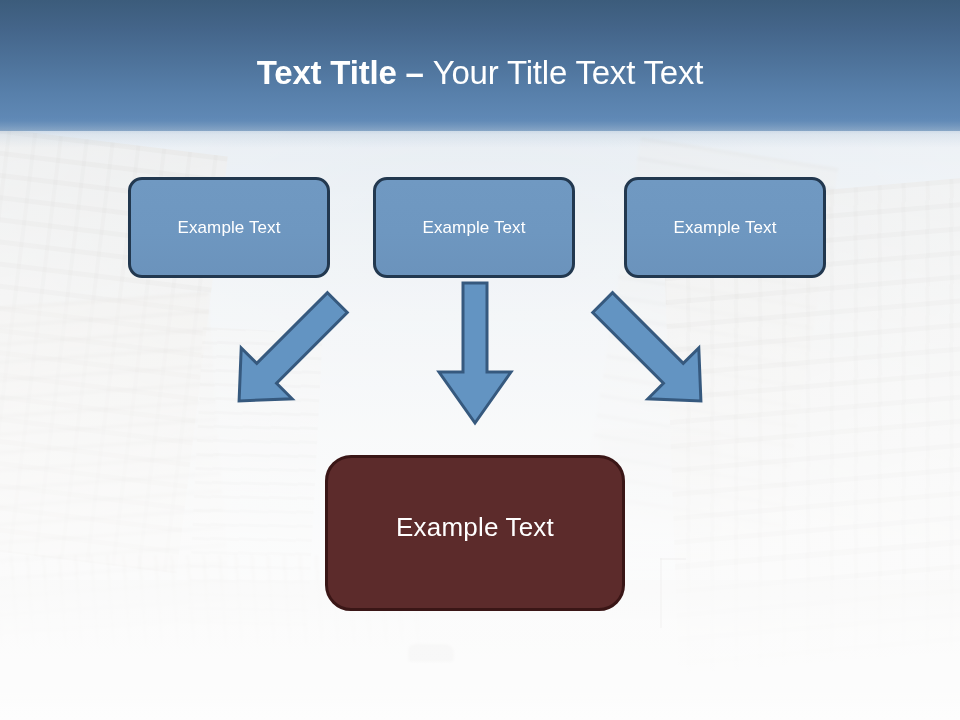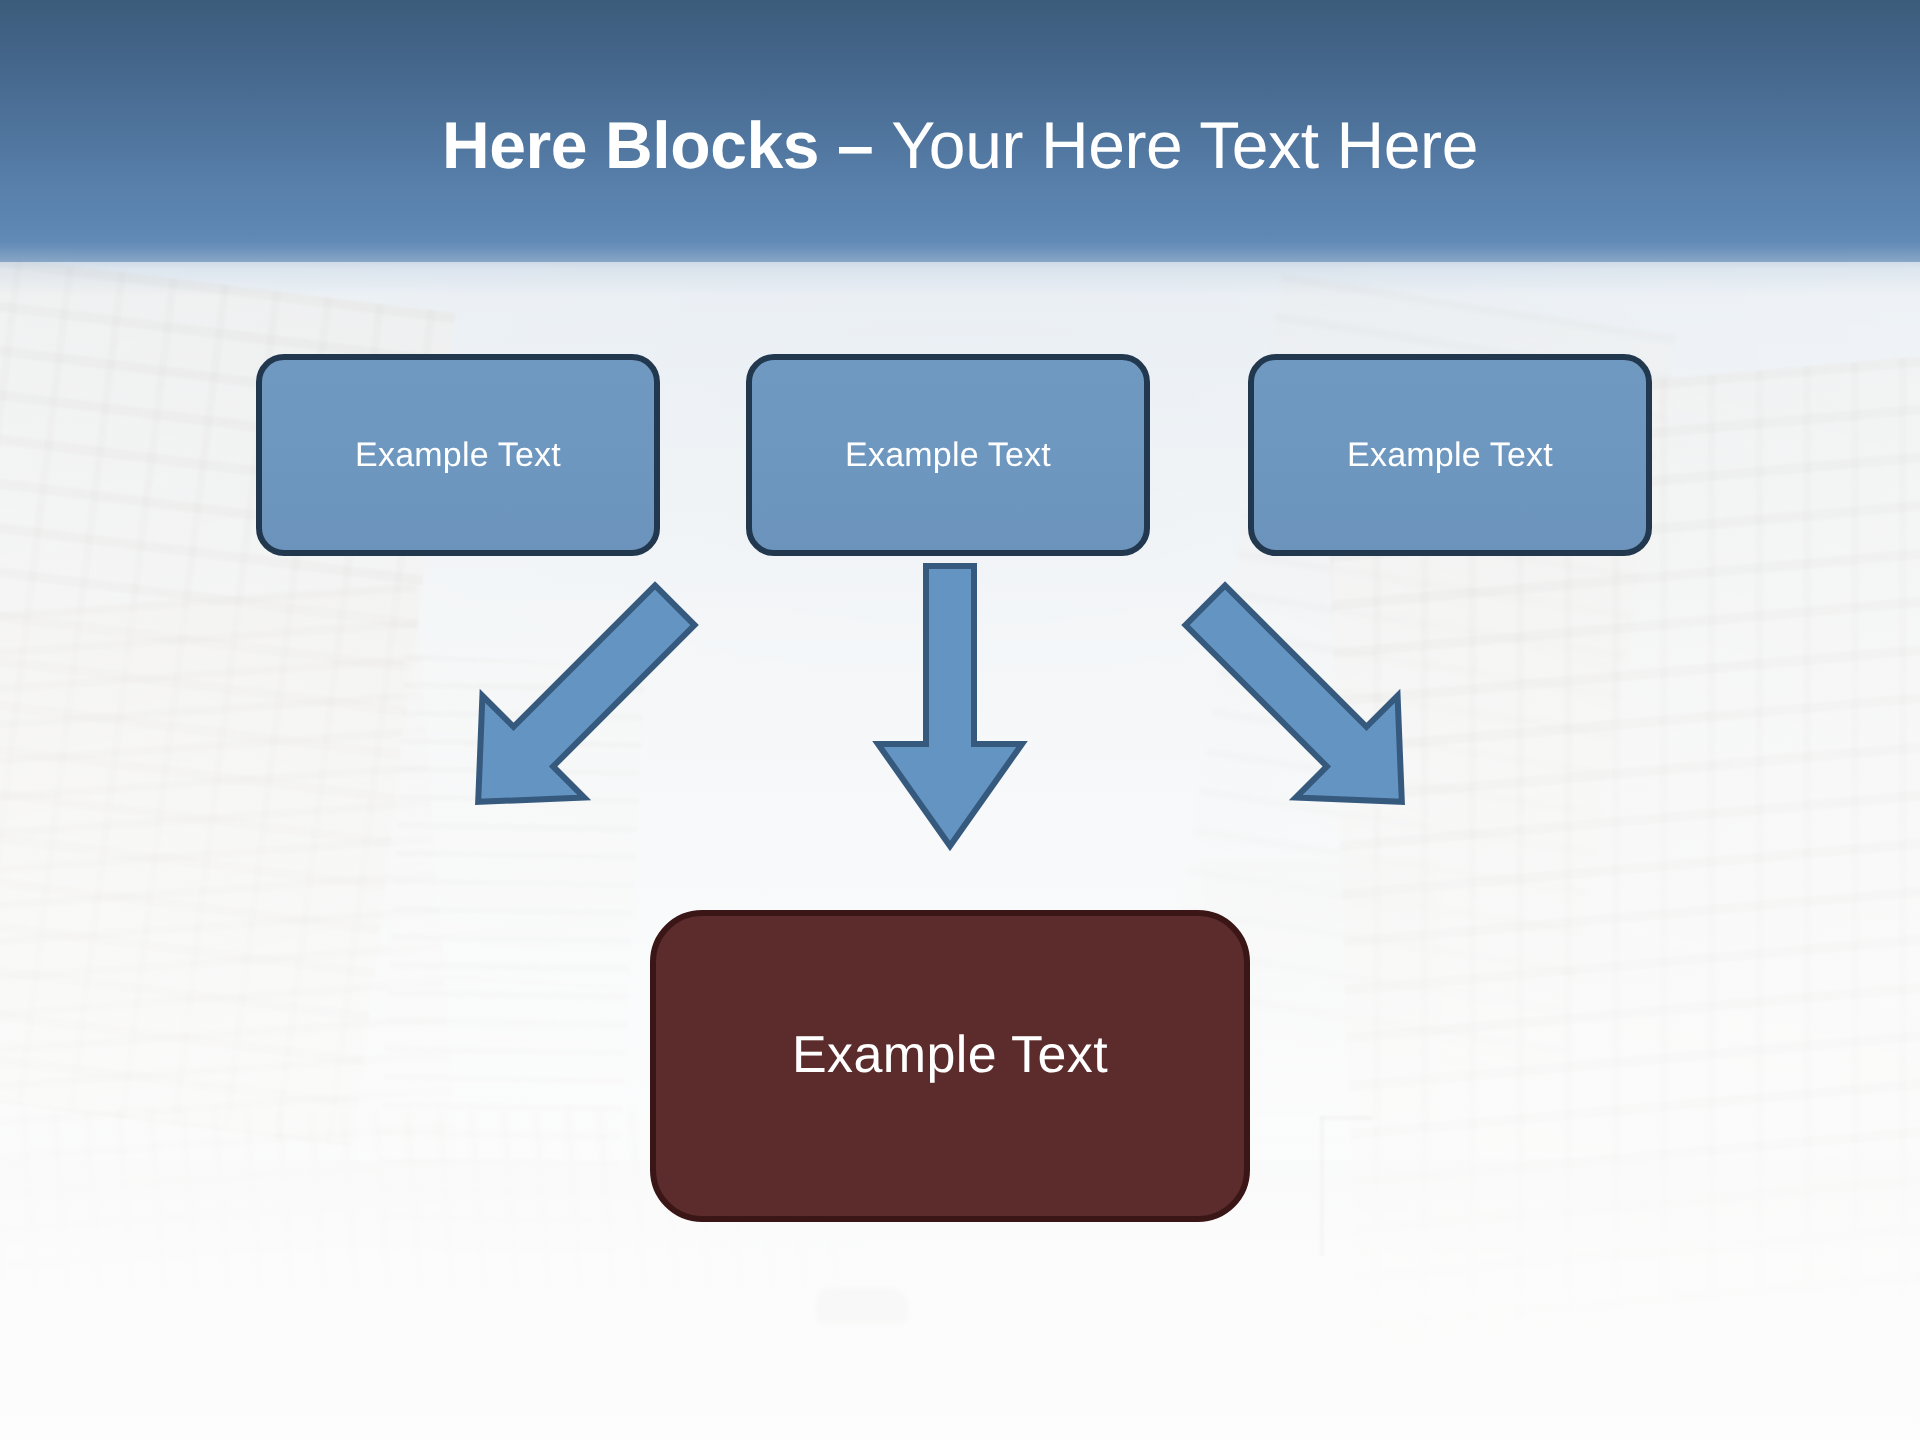--- a/index.html
+++ b/index.html
@@ -313,21 +313,21 @@
     <div class="trees"></div>
     <div class="street"></div>
     <div class="car"></div>
     <div class="lamp"></div>
   </div>
   <div class="bg-veil"></div>
 
   <div class="header"></div>
   <div class="header-fade"></div>
   <div class="title">
-    <span class="t-bold">Here Blocks</span><span class="t-bold">&nbsp;</span><span class="t-bold">–</span><span class="t-norm">&nbsp;</span><span class="t-norm">Your Here Text Here</span>
+    <span class="t-bold">Text Title</span><span class="t-bold">&nbsp;</span><span class="t-bold">–</span><span class="t-norm">&nbsp;</span><span class="t-norm">Your Title Text Text</span>
   </div>
 
   <svg class="arrow-svg" id="arrow-left" width="150" height="150" viewBox="0 0 150 150">
 
     <g transform="rotate(45 75 75)">
       <path d="M 61,8 L 89,8 L 89,108 L 111,108 L 75,147 L 39,108 L 61,108 Z" fill="#6394c2" stroke="#36597e" stroke-width="3" stroke-linejoin="miter"></path>
     </g>
   </svg>
 
   <svg class="arrow-svg" id="arrow-mid" width="80" height="146" viewBox="0 0 80 146">

